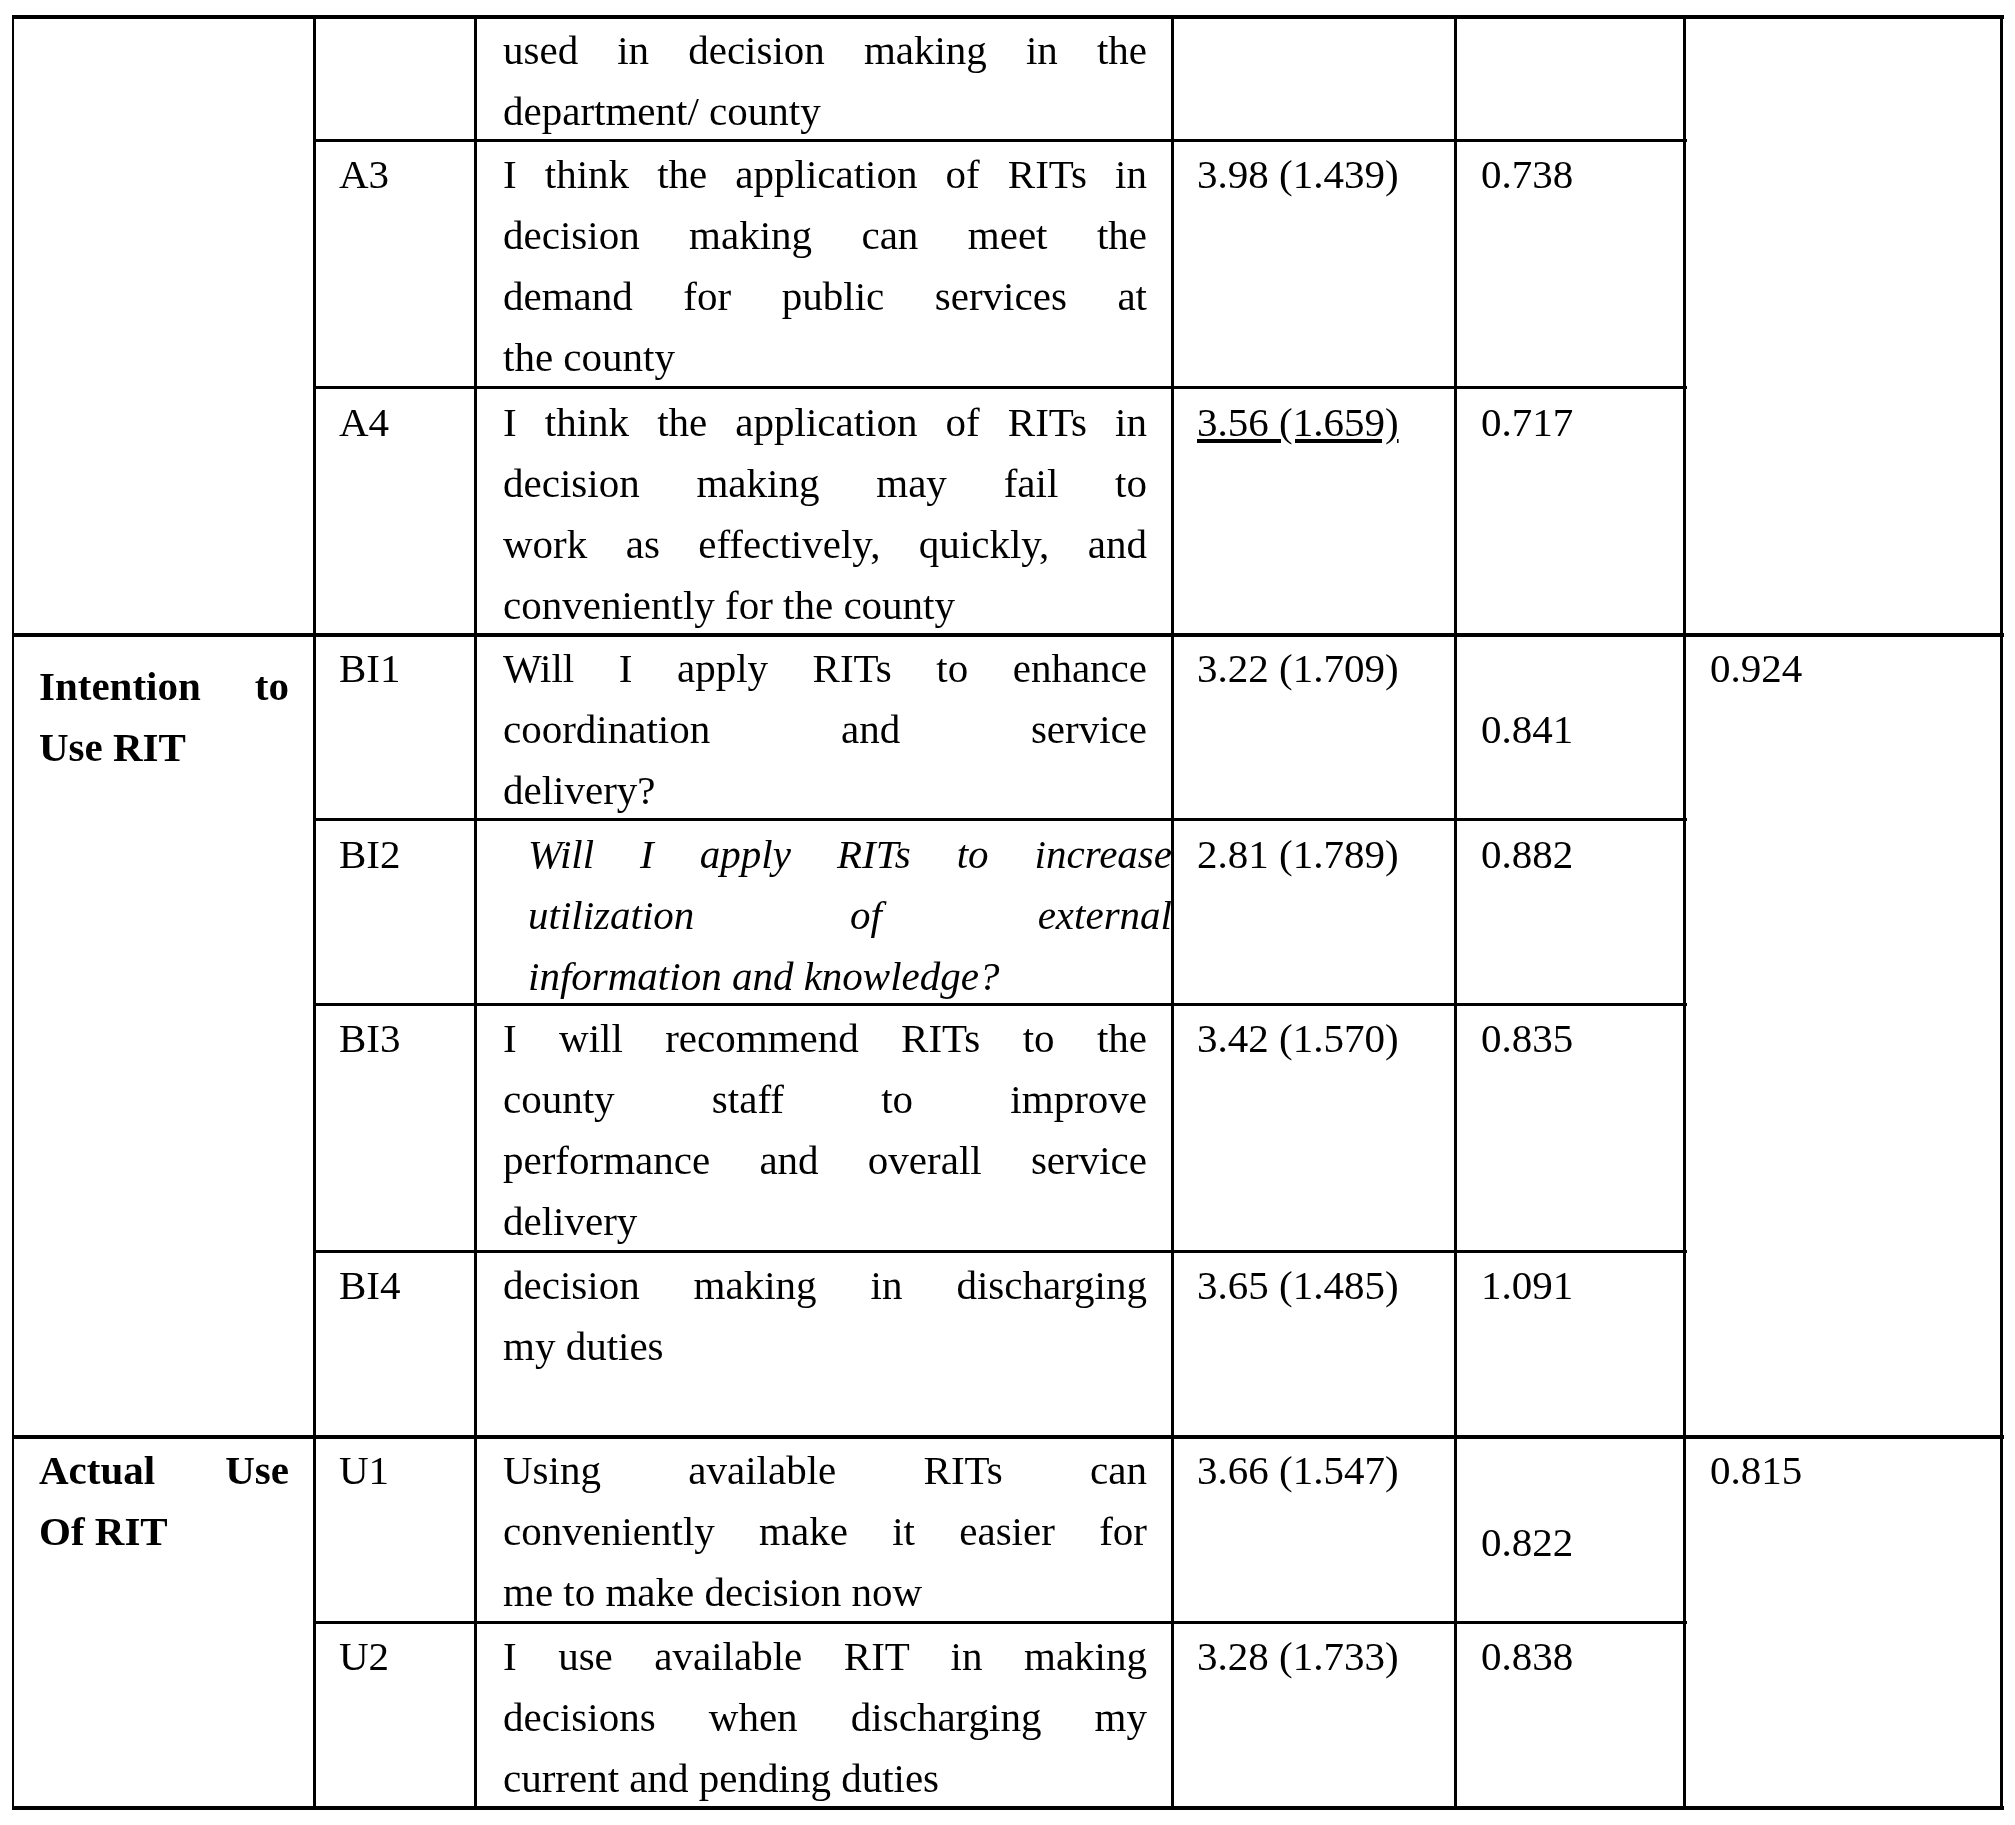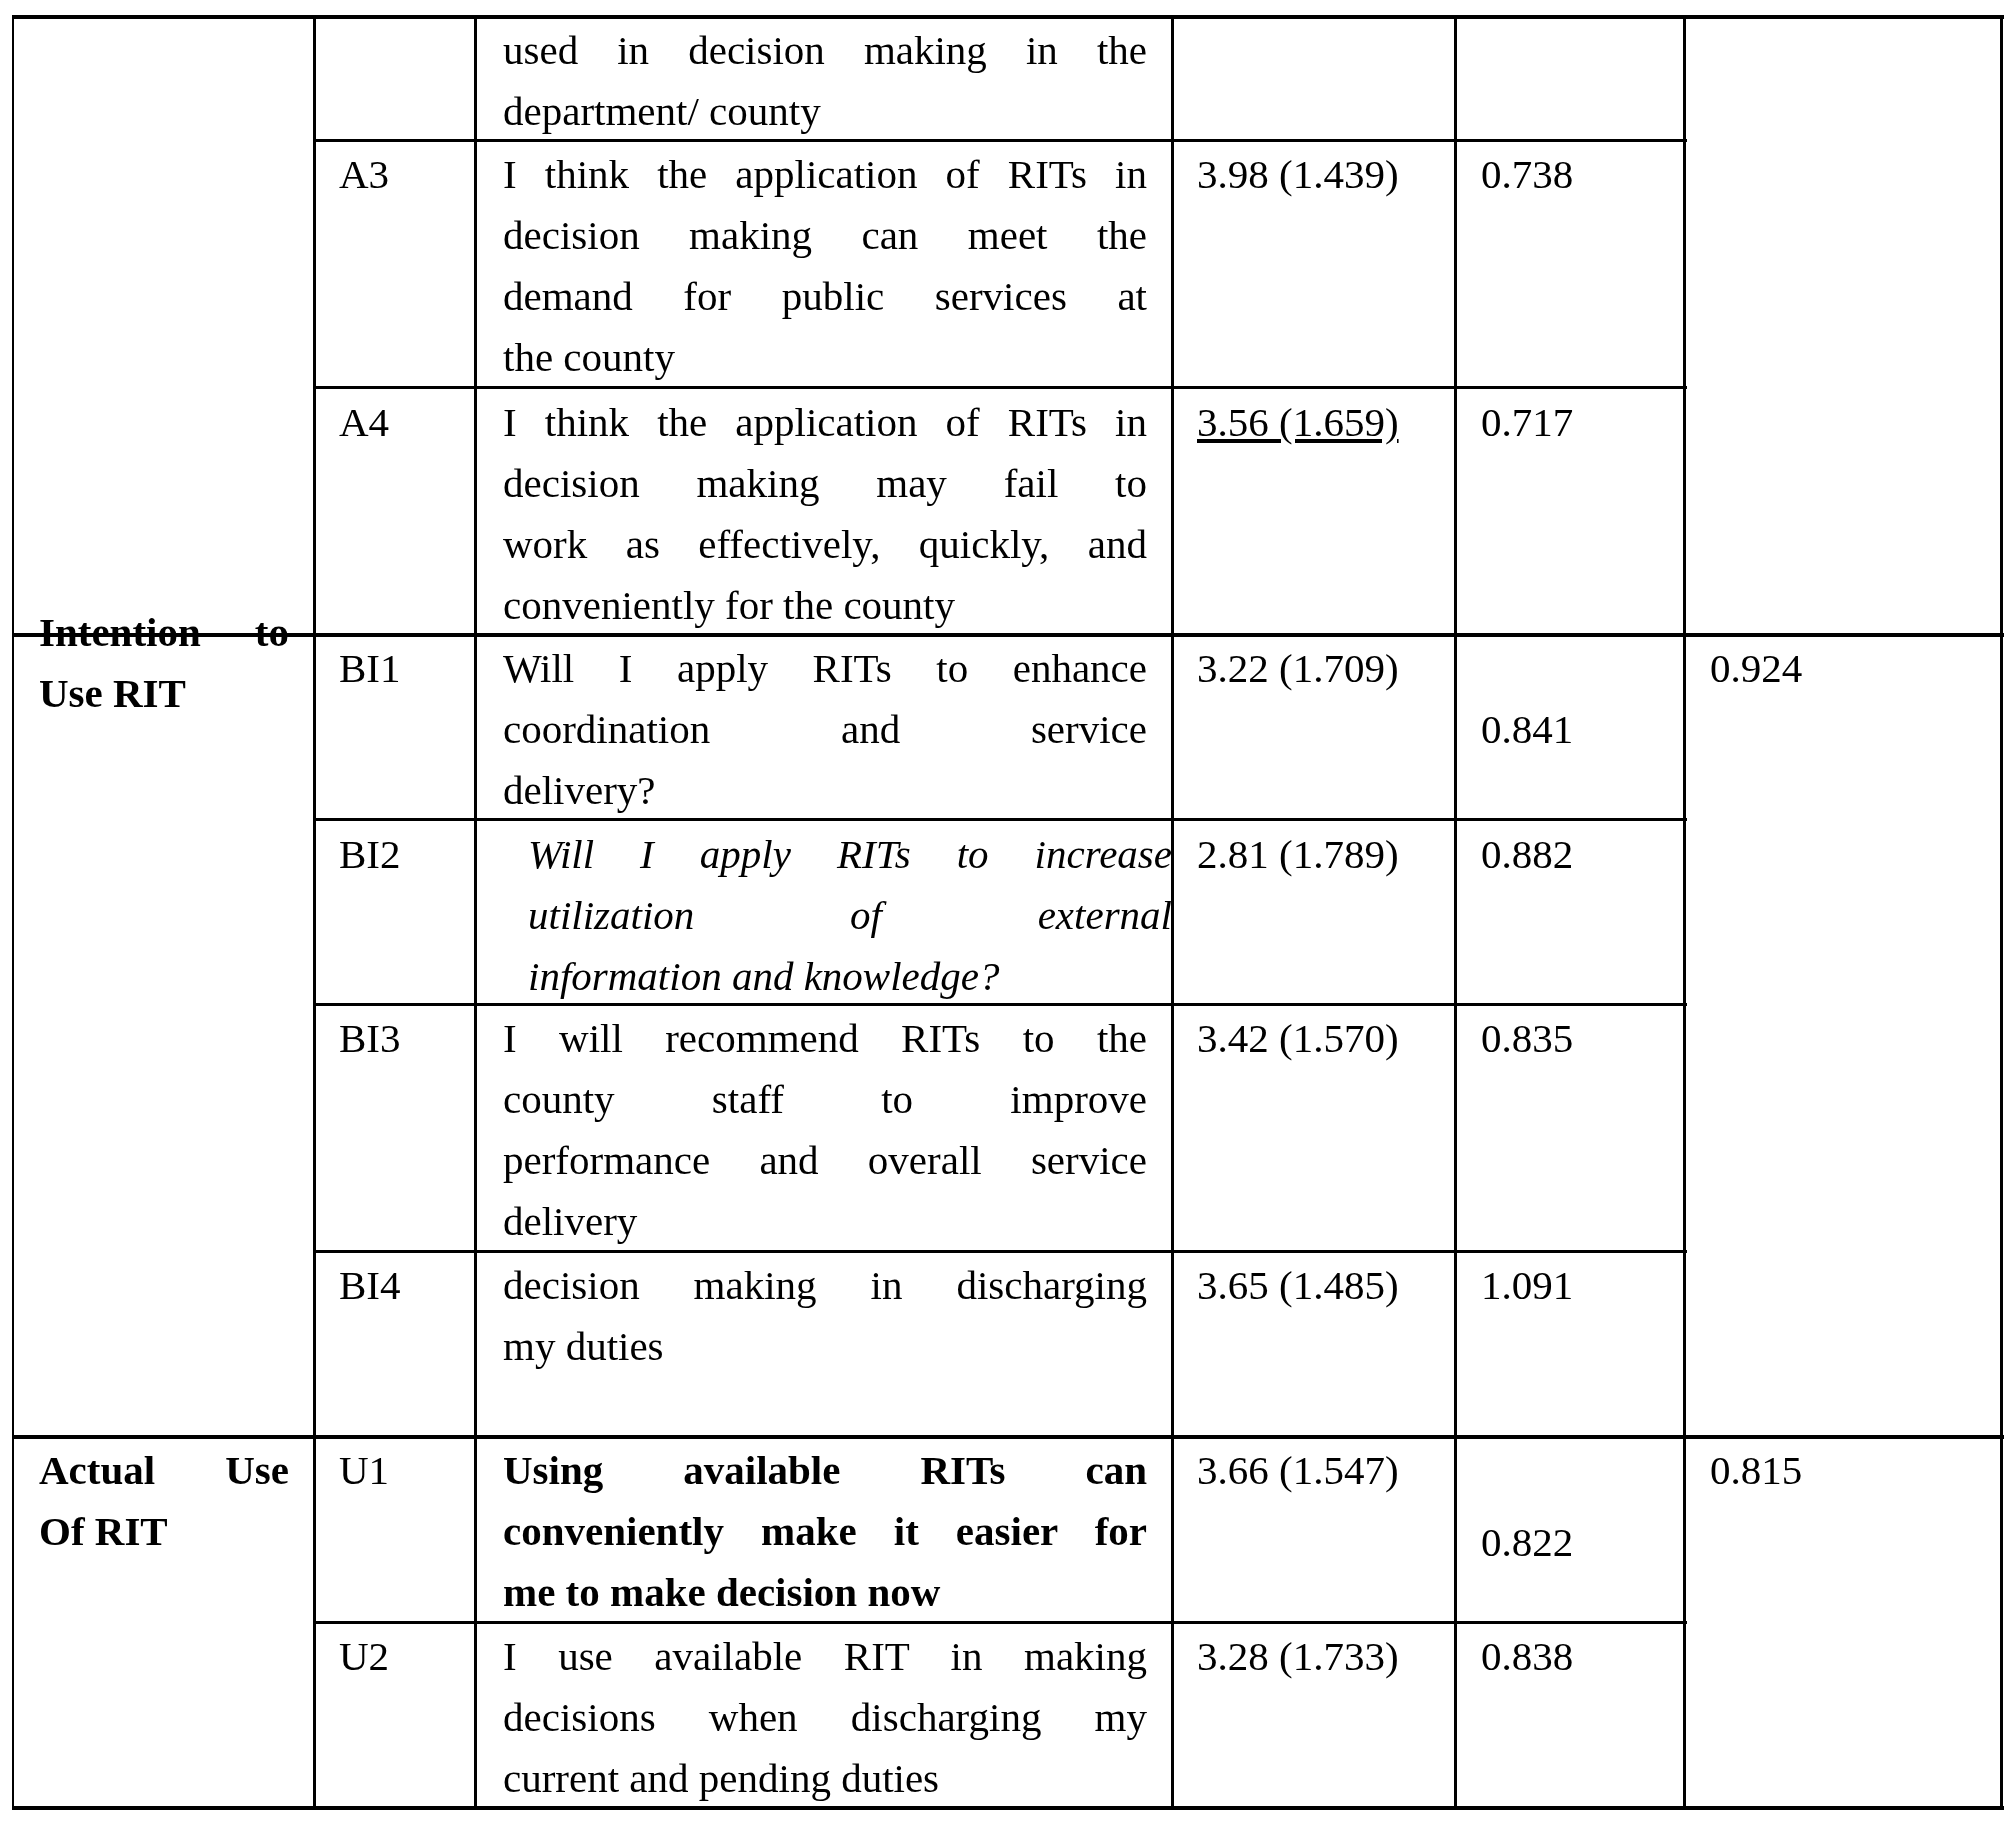--- a/index.html
+++ b/index.html
@@ -60,21 +60,21 @@
   <div class="cell" style="left:339px; top:388px;">A4</div>
   <div class="cell desc" style="left:503px; top:388px; width:644px;">
     <span class="ln">I think the application of RITs in</span>
     <span class="ln">decision making may fail to</span>
     <span class="ln">work as effectively, quickly, and</span>
     <span class="ln last">conveniently for the county</span>
   </div>
   <div class="cell" style="left:1197px; top:388px;text-decoration:underline;">3.56 (1.659)</div>
   <div class="cell" style="left:1481px; top:388px;">0.717</div>
 
-  <div class="cell construct bold" style="left:39px; top:598px; width:250px;">
+  <div class="cell construct bold" style="left:39px; top:652px; width:250px;">
     <span class="ln">Intention to</span>
     <span class="ln last">Use RIT</span>
   </div>
   <div class="cell" style="left:1710px; top:634px;">0.924</div>
 
   <div class="cell" style="left:339px; top:634px;">BI1</div>
   <div class="cell desc" style="left:503px; top:634px; width:644px;">
     <span class="ln">Will I apply RITs to enhance</span>
     <span class="ln">coordination and service</span>
     <span class="ln last">delivery?</span>
@@ -109,21 +109,21 @@
   <div class="cell" style="left:1197px; top:1251px;">3.65 (1.485)</div>
   <div class="cell" style="left:1481px; top:1251px;">1.091</div>
 
   <div class="cell construct bold" style="left:39px; top:1436px; width:250px;">
     <span class="ln">Actual Use</span>
     <span class="ln last">Of RIT</span>
   </div>
   <div class="cell" style="left:1710px; top:1436px;">0.815</div>
 
   <div class="cell" style="left:339px; top:1436px;">U1</div>
-  <div class="cell desc" style="left:503px; top:1436px; width:644px;font-weight:bold;">
+  <div class="cell desc" style="left:503px; top:1436px; width:644px;">
     <span class="ln">Using available RITs can</span>
     <span class="ln">conveniently make it easier for</span>
     <span class="ln last">me to make decision now</span>
   </div>
   <div class="cell" style="left:1197px; top:1436px;">3.66 (1.547)</div>
   <div class="cell" style="left:1481px; top:1508px;">0.822</div>
 
   <div class="cell" style="left:339px; top:1622px;">U2</div>
   <div class="cell desc" style="left:503px; top:1622px; width:644px;">
     <span class="ln">I use available RIT in making</span>

